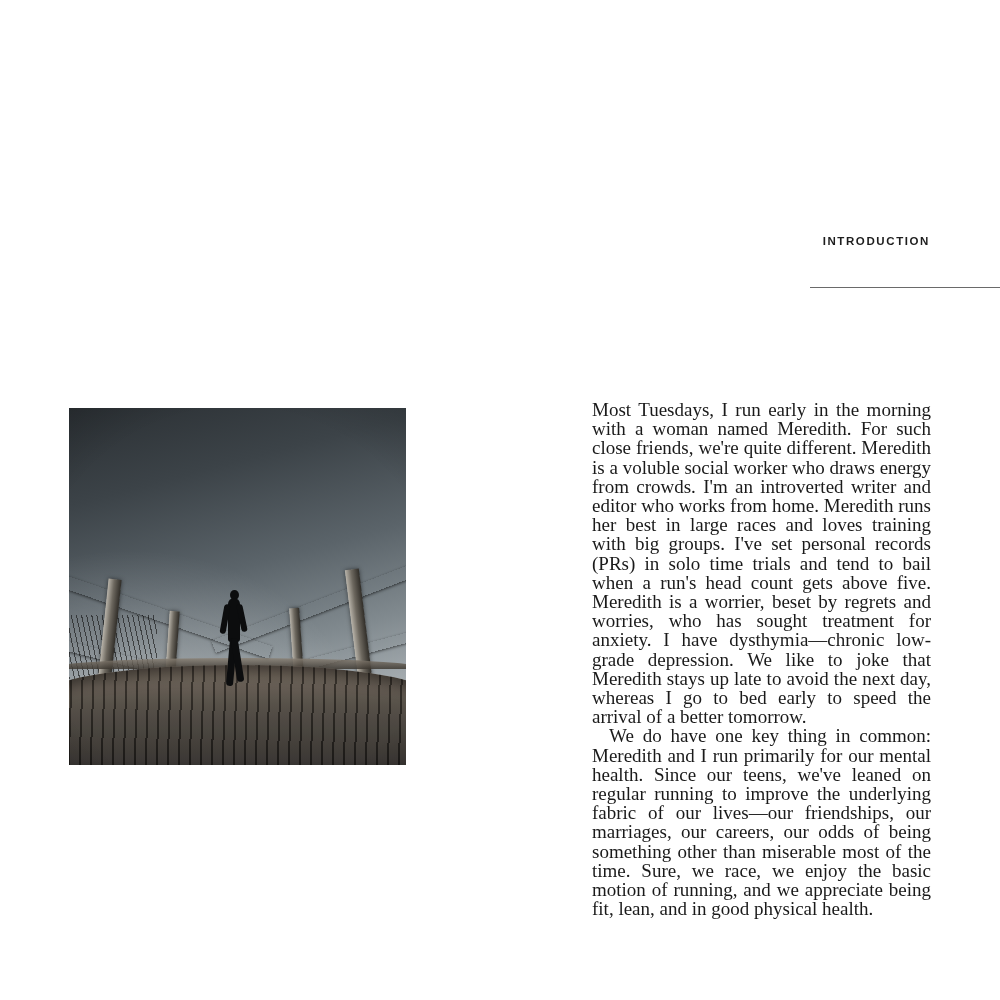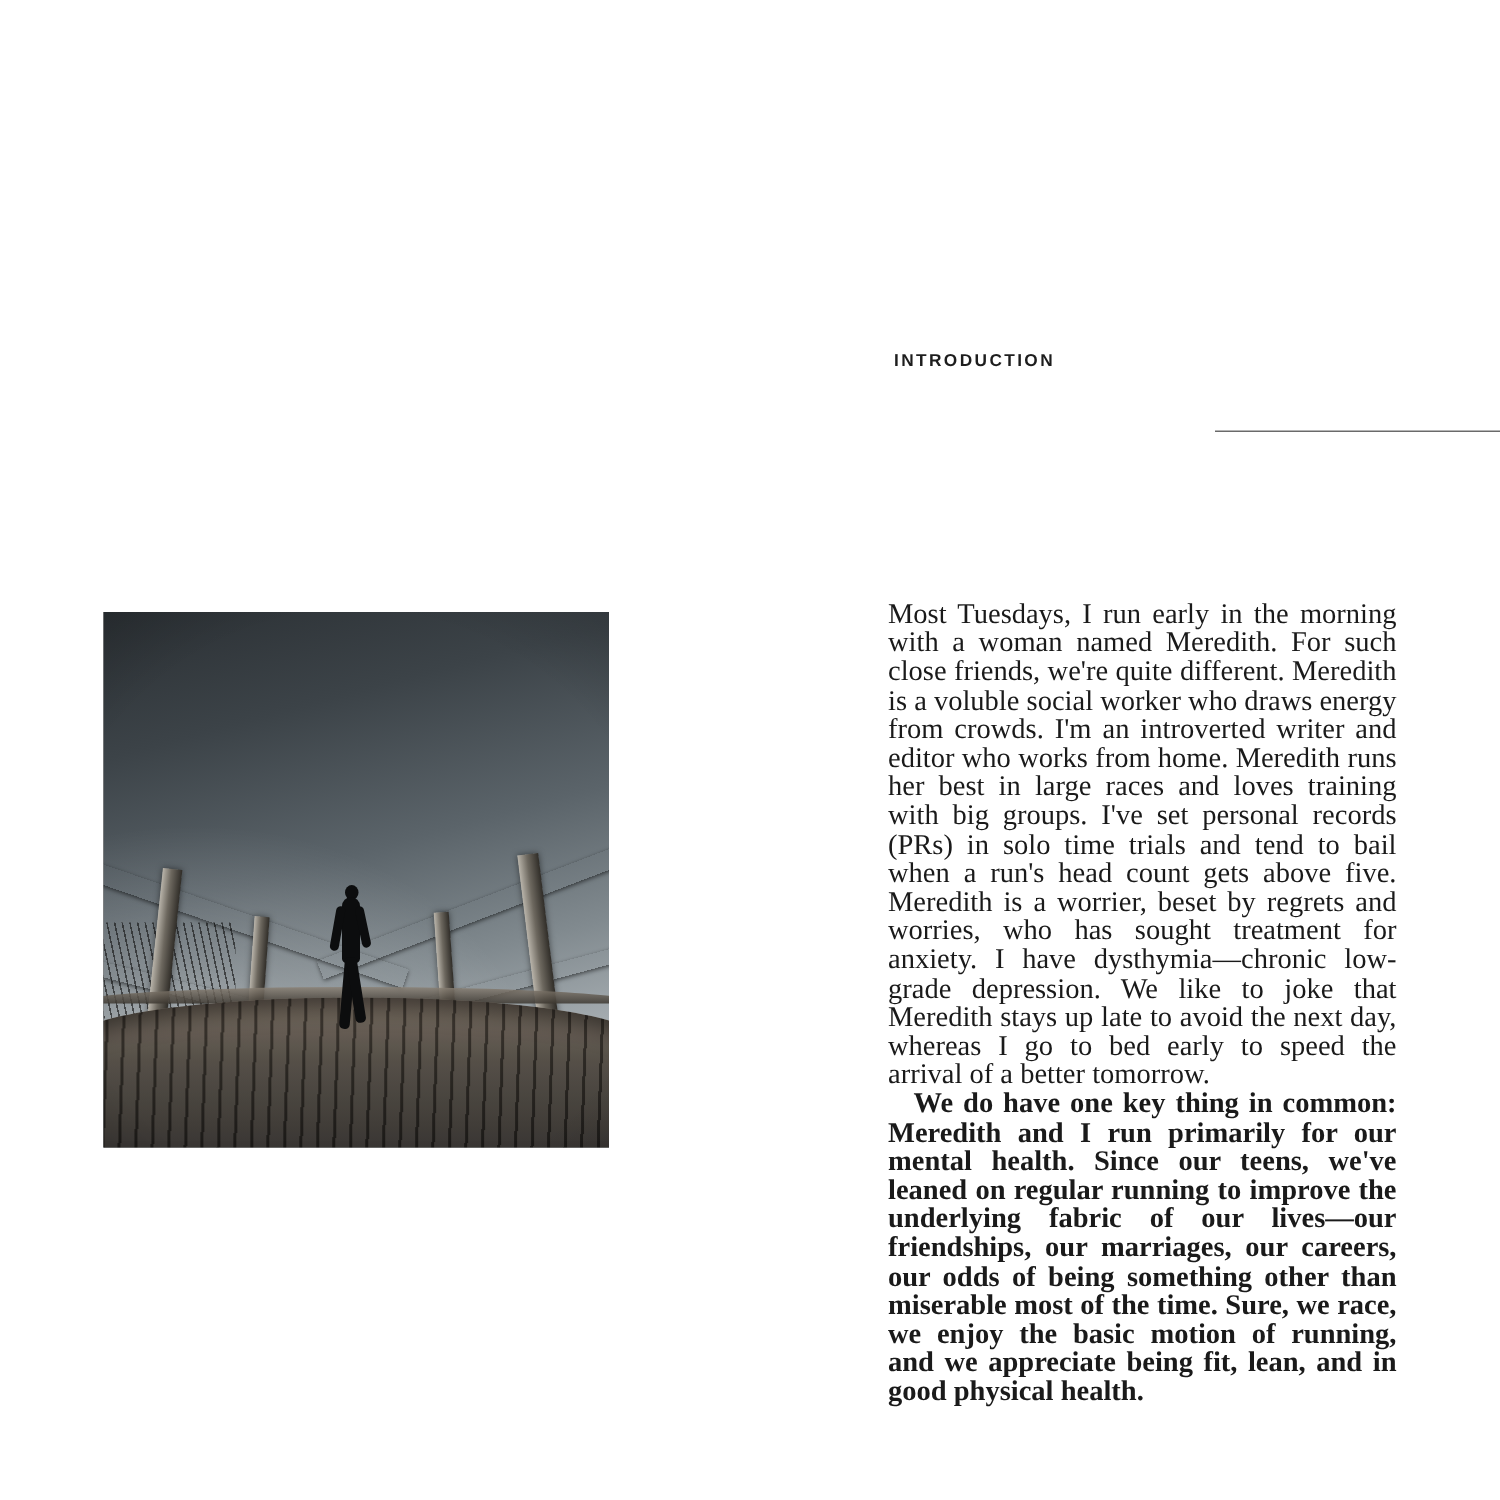--- a/index.html
+++ b/index.html
@@ -21,20 +21,21 @@
     inset: 0;
     background: #ffffff;
   }
 
   
   .chapter-head {
     position: absolute;
     top: 236px;
     left: 596px;
     width: 404px;
+    text-align: right;
   }
   .chapter-head .label {
     font-family: "Liberation Sans", sans-serif;
     font-size: 11.5px;
     letter-spacing: 1.6px;
     font-weight: 700;
     color: #1d1d1d;
     padding-right: 70px;
     display: block;
     line-height: 1;
@@ -147,21 +148,21 @@
   }
   .text-col p {
     margin: 0;
     font-size: 19px;
     line-height: 19.2px;
     text-align: justify;
     text-justify: inter-word;
     color: #1a1a1a;
     hyphens: none;
   }
-  .text-col p.indent { text-indent: 17px; font-weight: bold; }
+  .text-col p.indent { text-indent: 17px; }
 </style>
 </head>
 <body>
 
 <div class="page">
 
   <div class="chapter-head">
     <span class="label">INTRODUCTION</span>
   </div>
   <div class="chapter-rule"></div>

